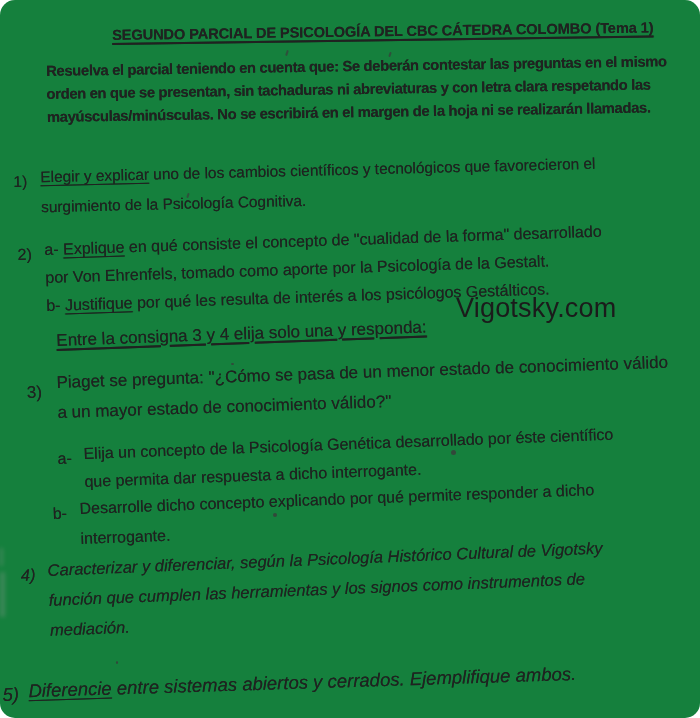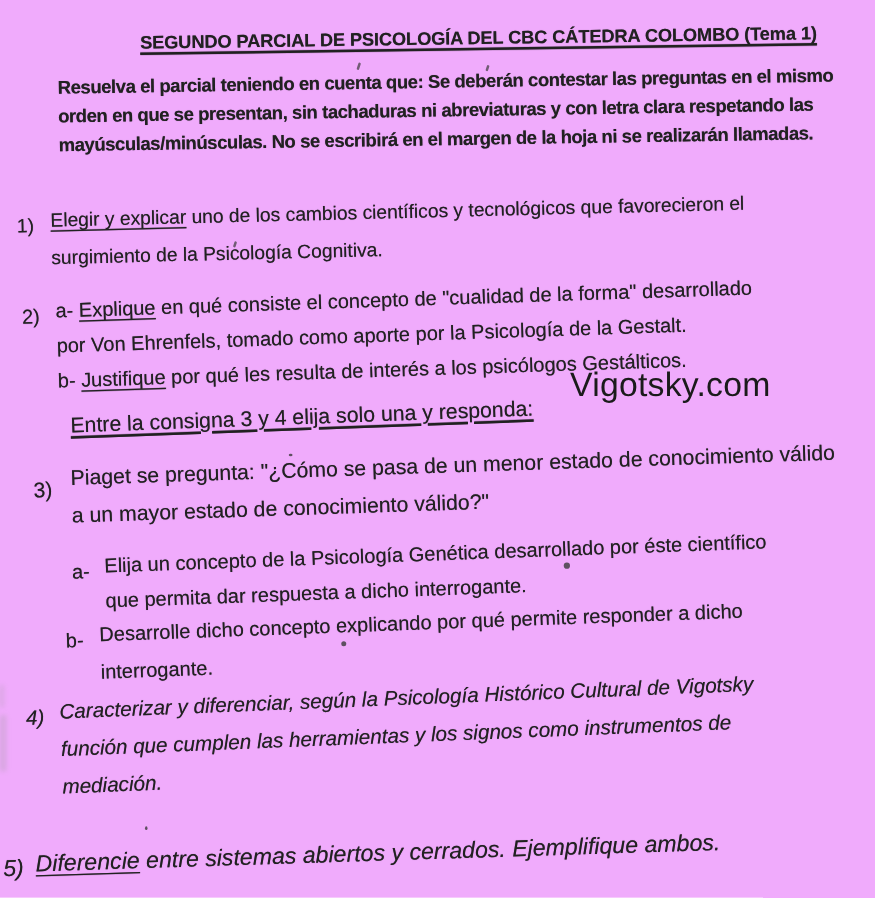--- a/index.html
+++ b/index.html
@@ -6,22 +6,23 @@
   html,body { width:700px; height:718px; }
   body {
     font-family:"Liberation Sans","DejaVu Sans",sans-serif;
     background:#ffffff;
     color:#212121;
     overflow:hidden;
   }
   #scan-page {
     position:relative;
     width:700px; height:718px;
-    background:#f0abfc;
+    background:#15803d;
     overflow:hidden;
+    border-radius:15px;
   }
   .block {
     position:absolute;
     transform: rotate(var(--rot,0deg));
     transform-origin: 0 0;
     white-space:nowrap;
     text-shadow:0 0 0.55px rgba(10,10,10,0.55);
   }
   
   .title {

